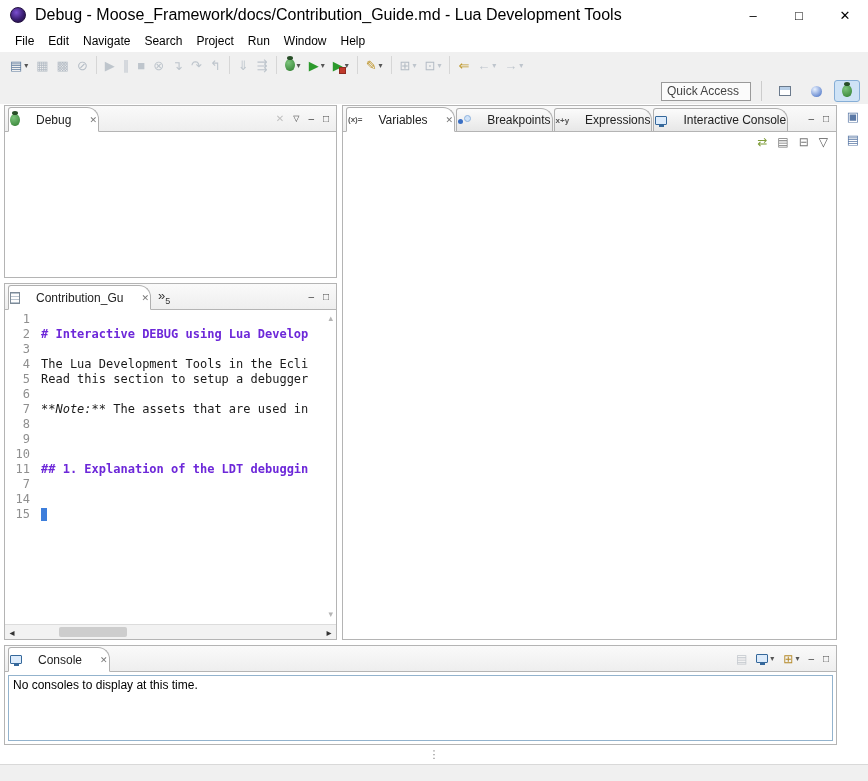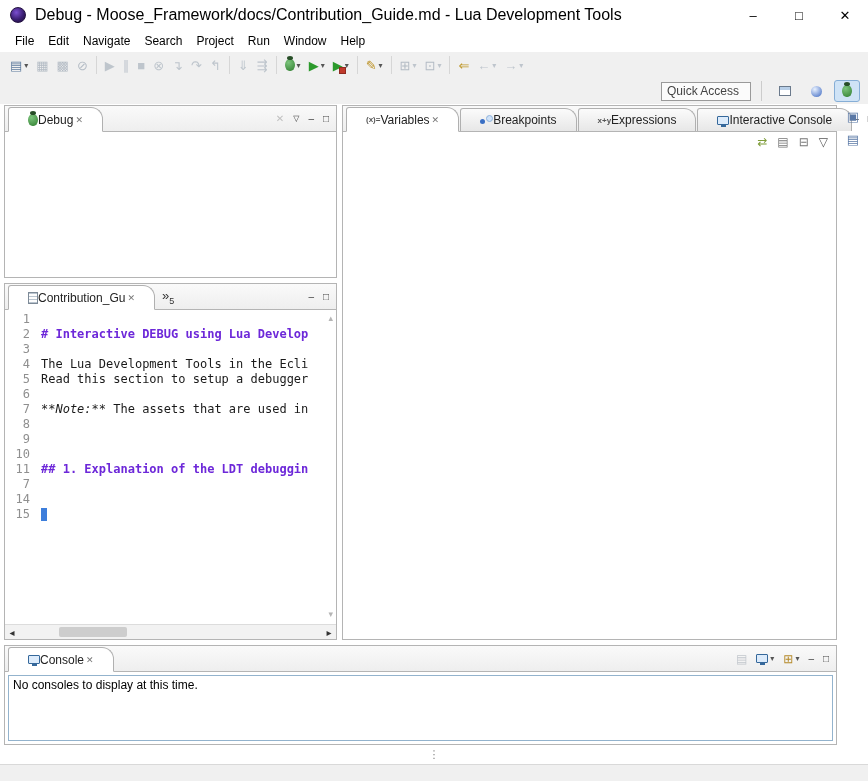--- a/index.html
+++ b/index.html
@@ -41,21 +41,21 @@
 
   
   .panel { position:absolute; border:1px solid #b4b4b4; background:#fff; display:flex; flex-direction:column; }
   #debug-panel   { left:4px;   top:105px; width:333px; height:173px; }
   #editor-panel  { left:4px;   top:283px; width:333px; height:357px; }
   #vars-panel    { left:342px; top:105px; width:495px; height:535px; }
   #console-panel { left:4px;   top:645px; width:833px; height:100px; }
 
   .phdr { flex:none; height:26px; background:linear-gradient(#fafafa,#eeeeee);
           border-bottom:1px solid #b4b4b4; display:flex; align-items:flex-end; padding-left:3px; }
-  .tab { display:inline-flex; align-items:center; gap:0; height:23px; padding:0 19px;
+  .tab { display:inline-flex; align-items:center; gap:16px; height:23px; padding:0 1px;
          border:1px solid #b0b0b0; border-bottom:none; border-radius:3px 12px 0 0;
          background:linear-gradient(#fbfbfb,#e7e7e7); margin-right:1px; white-space:nowrap; }
   .tab.sel { background:#fff; height:25px; margin-bottom:-1px; border-bottom:1px solid #fff; z-index:2; }
   .tab-label { font-size:12px; color:#222; }
   .tab-close { font-size:9px; color:#777; margin-left:2px; }
   .tab-ic-text { font-size:8px; font-weight:bold; color:#555; }
   .tab-overflow { align-self:center; margin-left:6px; color:#333; font-size:13px; }
   .ovf-count { font-size:9px; vertical-align:sub; }
   .phdr-actions { margin-left:auto; display:flex; align-items:center; gap:9px;
                   padding-right:7px; align-self:center; color:#444; }

